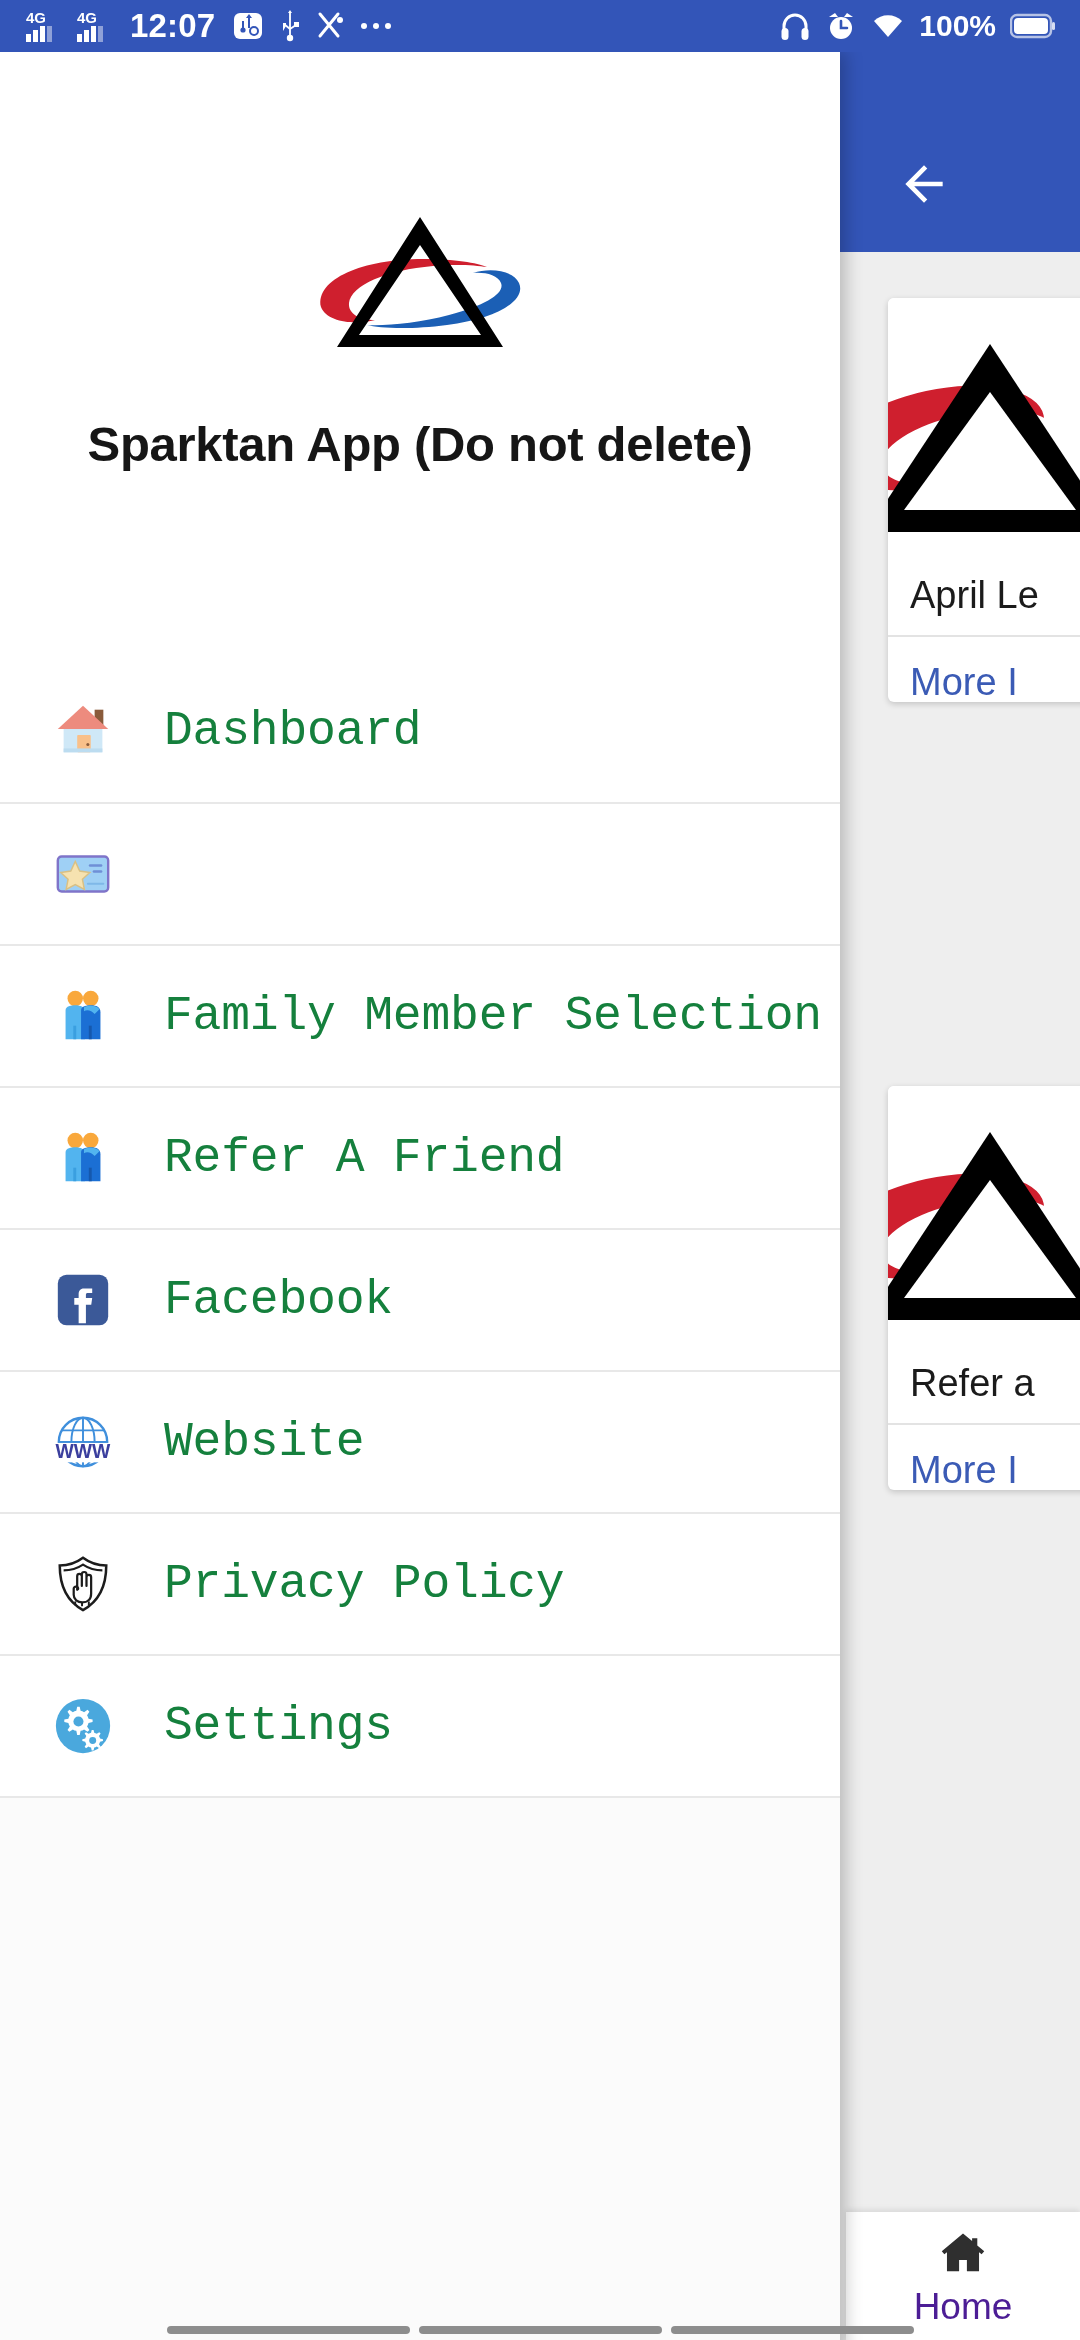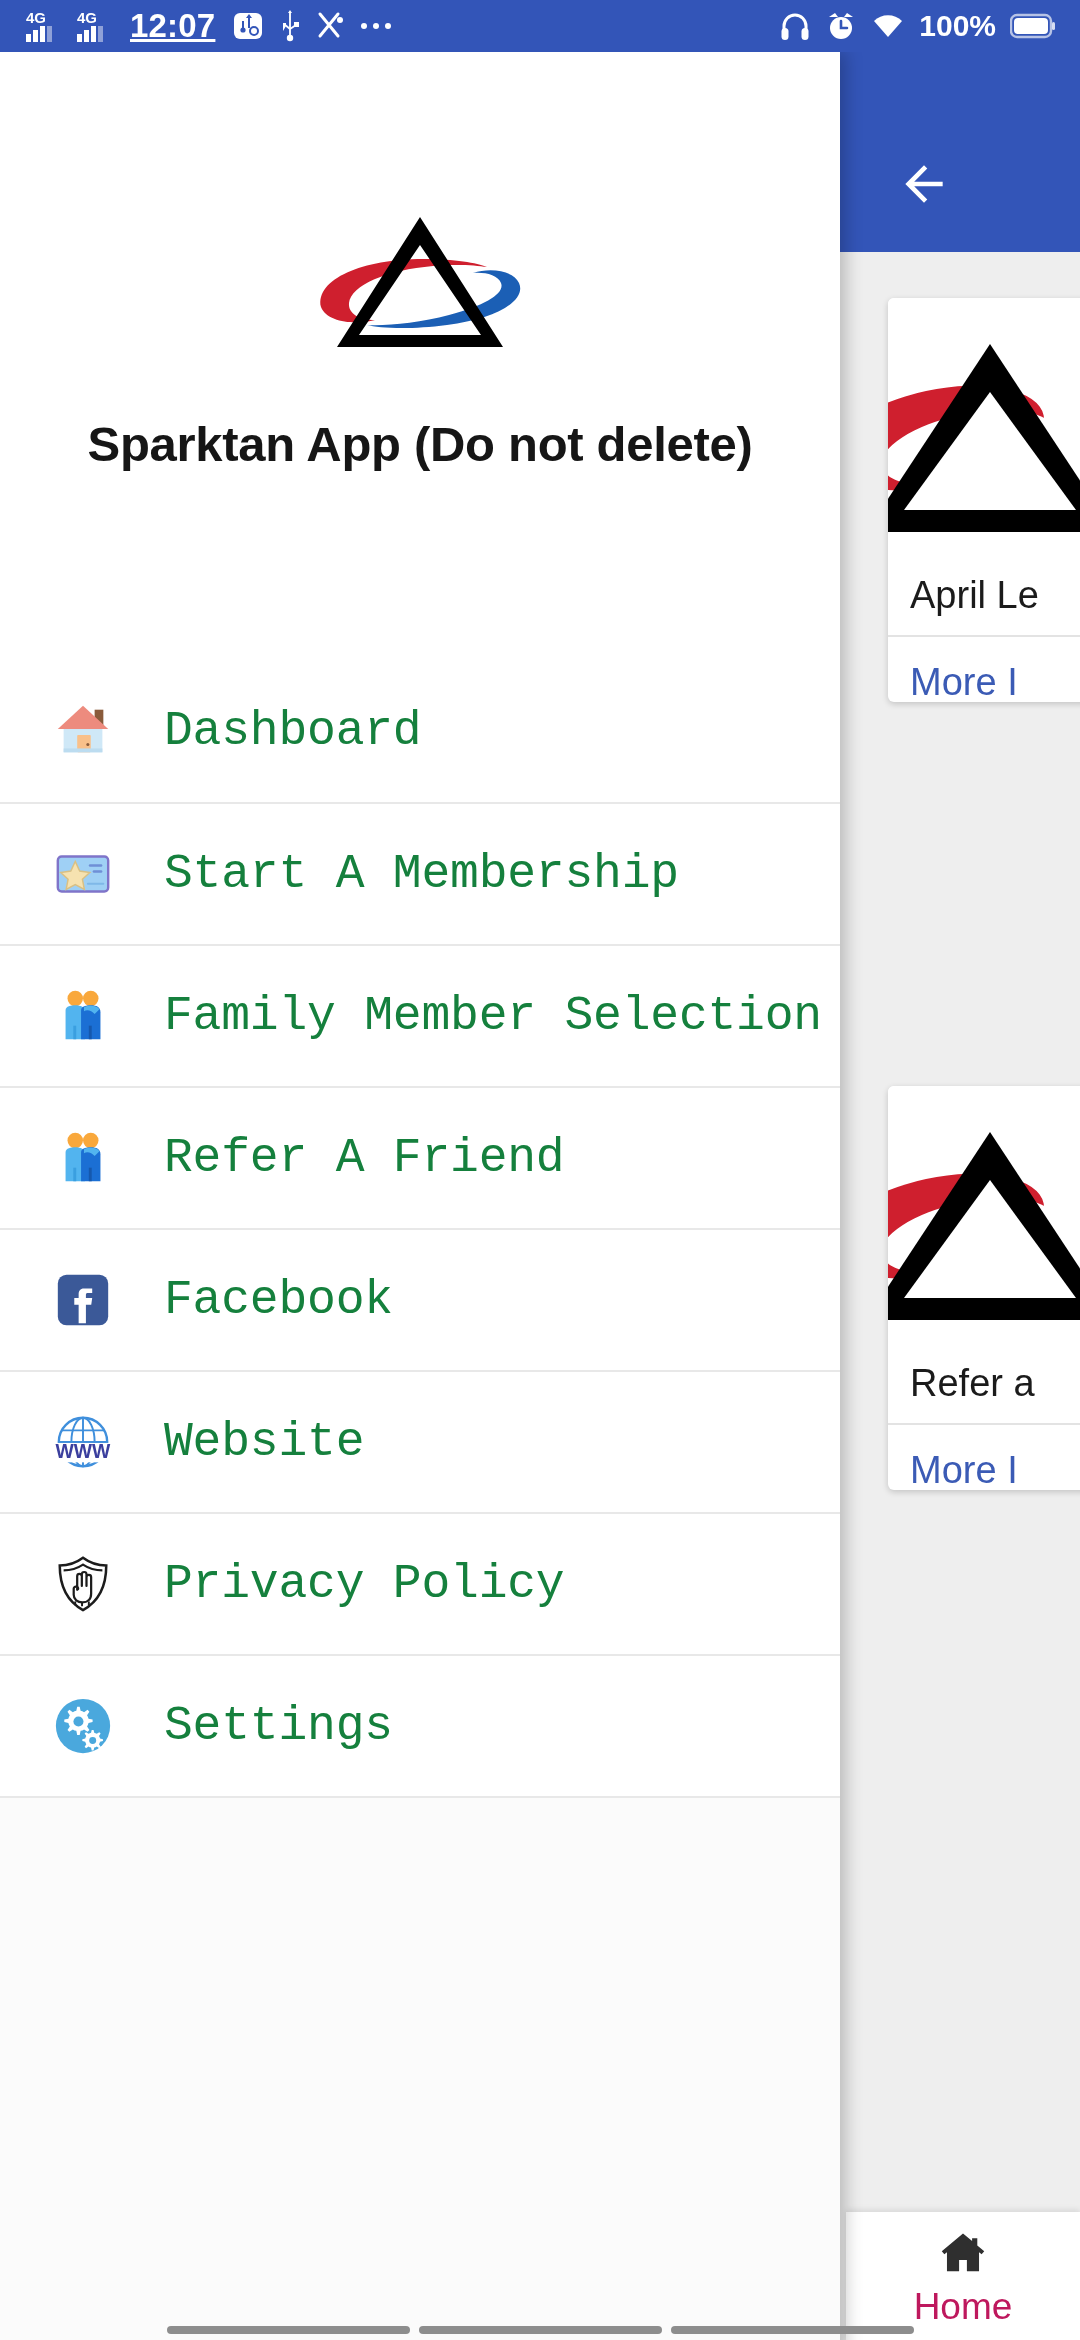--- a/index.html
+++ b/index.html
@@ -74,21 +74,21 @@
   
   #bottom-nav {
     position: absolute; left: 846px; top: 2212px;
     width: 234px; height: 128px;
     background: #ffffff;
     box-shadow: 0 -2px 6px rgba(0,0,0,0.10);
     display: flex; align-items: center; justify-content: center;
     flex-direction: column;
   }
   #bottom-nav .nav-ico { width: 70px; height: 58px; display:flex; align-items:center; justify-content:center;}
-  #bottom-nav .nav-label { font-size: 37px; color: #be185d; margin-top: 4px; }
+  #bottom-nav .nav-label { font-size: 37px; color: #4c1d95; margin-top: 4px; }
 
   
   #scrim {
     position: absolute; left: 0; top: 52px;
     width: 1080px; height: 2288px;
     background: rgba(0,0,0,0.0);
     pointer-events: none;
   }
 
   
@@ -153,21 +153,21 @@
     width: 1080px; height: 52px;
     background: #3355b8;
     display: flex; align-items: center;
     padding: 16px 24px;
     color: #ffffff;
   }
   #sb-left { display: flex; align-items: center; gap: 13px; }
   #sb-right { margin-left: auto; display: flex; align-items: center; gap: 14px; }
   .sb-ico { display: flex; align-items: center; justify-content: center; }
   .sb-ico svg { display: block; }
-  #sb-clock { font-size: 33px; font-weight: bold; letter-spacing: 0.2px; margin: 0 4px; text-decoration: underline; }
+  #sb-clock { font-size: 33px; font-weight: bold; letter-spacing: 0.2px; margin: 0 4px; }
   #sb-battery-text { font-size: 30px; font-weight: bold; }
 
   
   #gesture-bar {
     position: absolute; left: 0; bottom: 0;
     width: 1080px; height: 20px;
     display: flex; align-items: center; justify-content: center;
     gap: 9px;
     pointer-events: none;
   }
@@ -265,21 +265,20 @@
       <div class="menu-item">
         <span class="menu-icon">
           <svg viewBox="0 0 64 64">
             <rect x="6" y="14" width="52" height="36" rx="4" fill="#9fd0f5" stroke="#7f74c9" stroke-width="2.5"></rect>
             <path d="M24 19 L28.6 29 L39 30.4 L31.4 37.4 L33.4 48 L24 43 L14.6 48 L16.6 37.4 L9 30.4 L19.4 29 Z" fill="#f6e2b0" stroke="#d9c084" stroke-width="1.5"></path>
             <rect x="38" y="22" width="14" height="2.6" rx="1.3" fill="#6f8fd6"></rect>
             <rect x="42" y="28" width="10" height="2.6" rx="1.3" fill="#6f8fd6"></rect>
             <rect x="36" y="41" width="18" height="2" rx="1" fill="#7fb8e8"></rect>
           </svg>
         </span>
-        <span class="menu-label">Start A Membership</span>
       </div>
 
       <div class="menu-item">
         <span class="menu-icon">
           <svg viewBox="0 0 64 64">
             <circle cx="24" cy="14" r="8" fill="#f9a83c"></circle>
             <circle cx="40" cy="14" r="8" fill="#f9a83c"></circle>
             <path d="M14 26 C14 22 20 21 24 21 C30 21 34 23 34 28 L34 56 L14 56 Z" fill="#52b4ef"></path>
             <path d="M30 26 C30 22 36 21 40 21 C46 21 50 23 50 28 L50 56 L30 56 Z" fill="#1b6fd4"></path>
             <path d="M33 23 C38 20 46 21 49 25 L44 30 C41 26 36 25 33 27 Z" fill="#52b4ef"></path>

